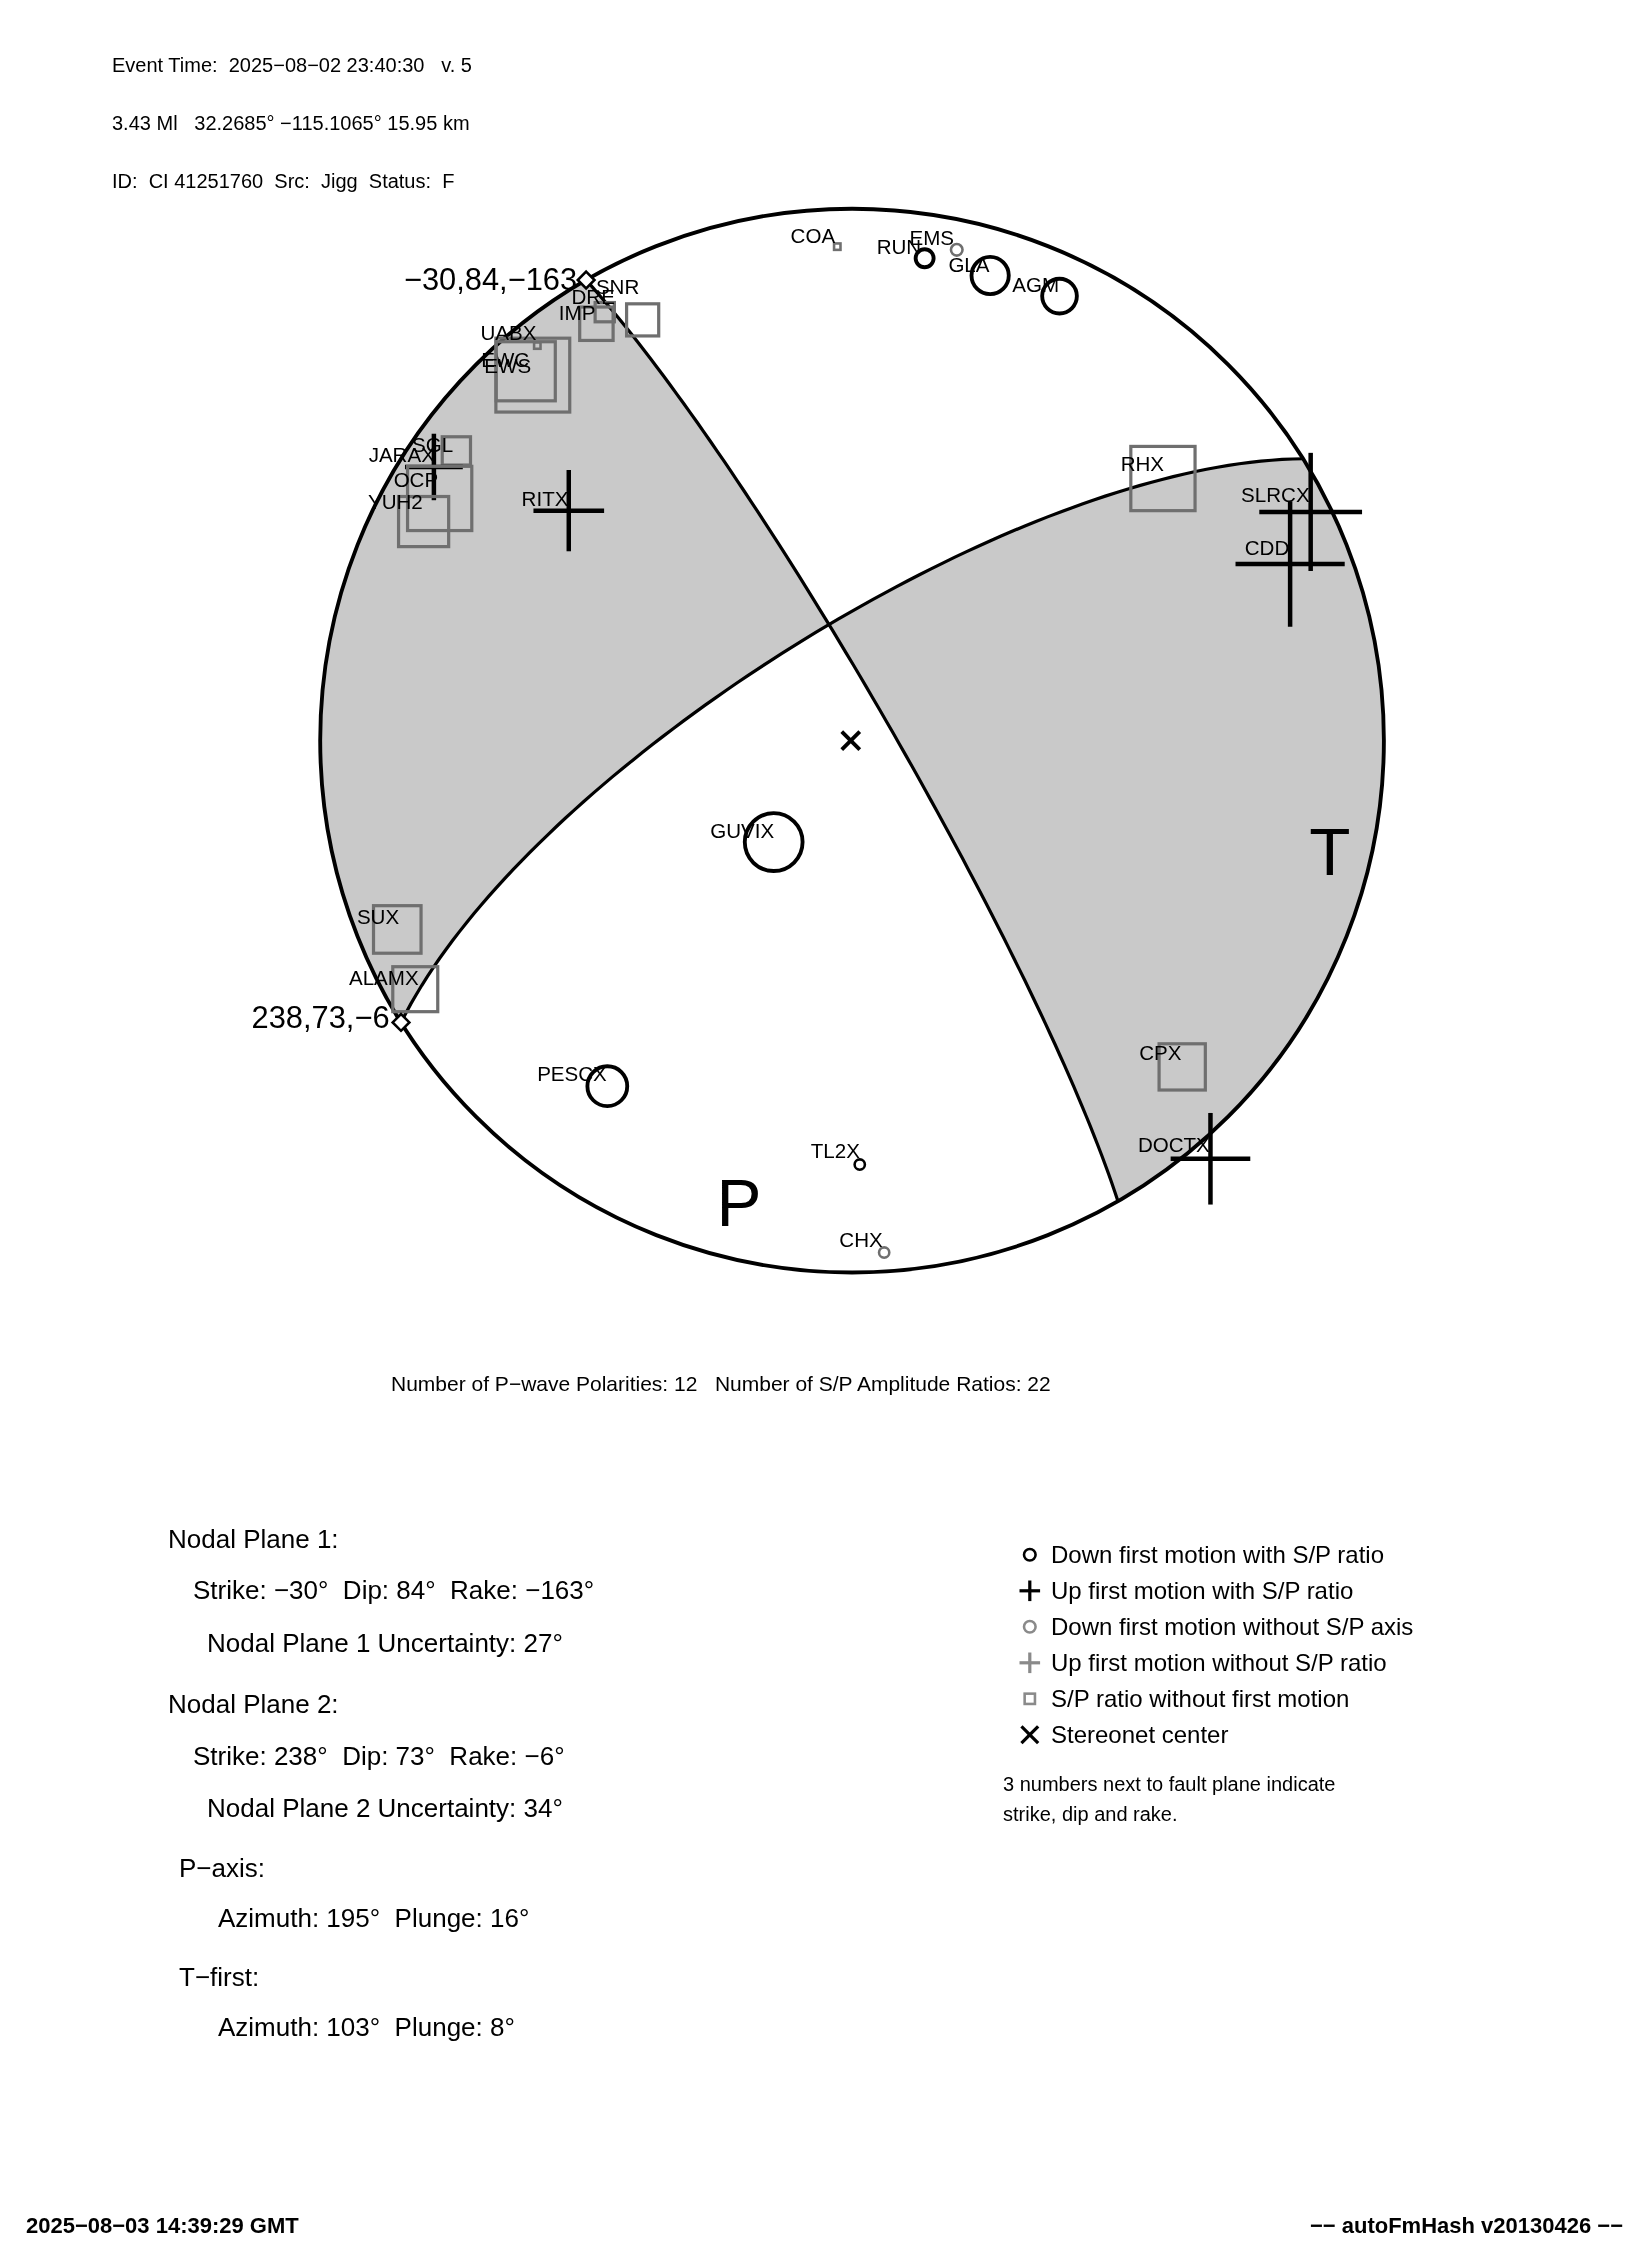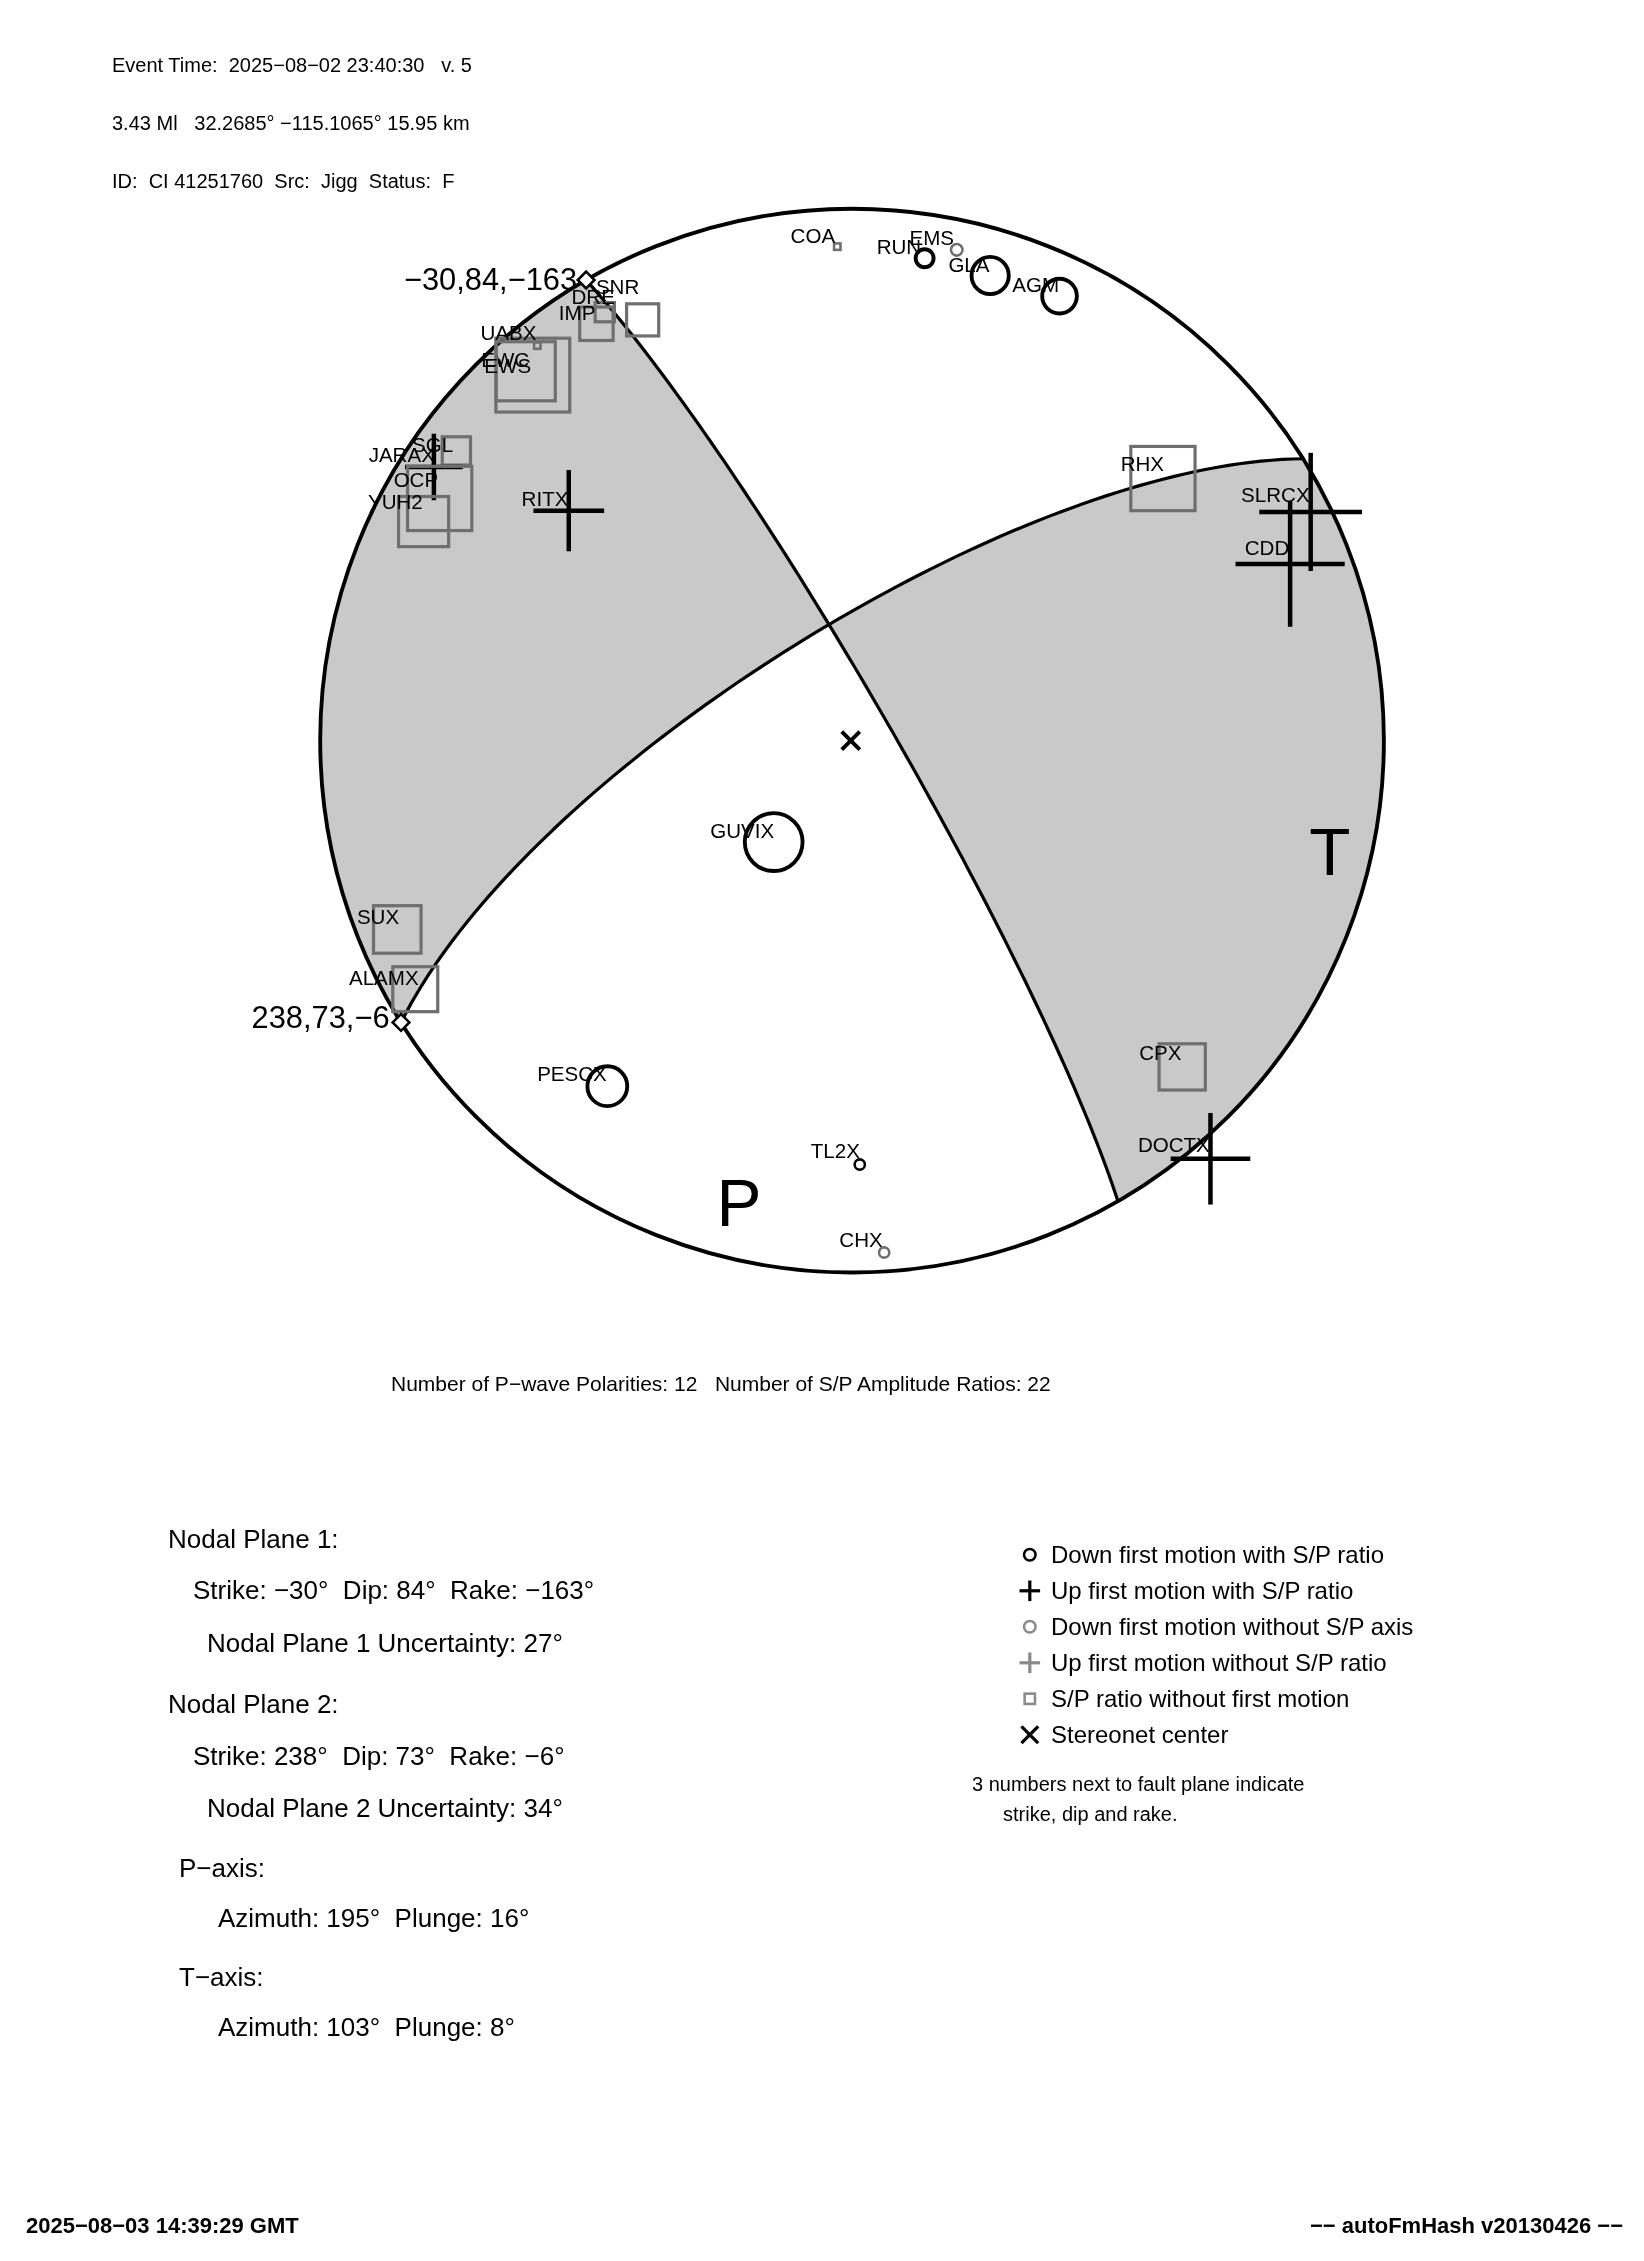--- a/index.html
+++ b/index.html
@@ -162,21 +162,21 @@
 <div class="line counts" style="left:391px;top:1373px;">Number of P−wave Polarities: 12   Number of S/P Amplitude Ratios: 22</div>
 
 <div class="line sol" style="left:168px;top:1526px;text-align:right;">Nodal Plane 1:</div>
 <div class="line sol" style="left:193px;top:1577px;">Strike: −30°  Dip: 84°  Rake: −163°</div>
 <div class="line sol" style="left:207px;top:1630px;">Nodal Plane 1 Uncertainty: 27°</div>
 <div class="line sol" style="left:168px;top:1691px;">Nodal Plane 2:</div>
 <div class="line sol" style="left:193px;top:1743px;">Strike: 238°  Dip: 73°  Rake: −6°</div>
 <div class="line sol" style="left:207px;top:1795px;">Nodal Plane 2 Uncertainty: 34°</div>
 <div class="line sol" style="left:179px;top:1855px;">P−axis:</div>
 <div class="line sol" style="left:218px;top:1905px;">Azimuth: 195°  Plunge: 16°</div>
-<div class="line sol" style="left:179px;top:1964px;">T−axis:</div>
+<div class="line sol" style="left:179px;top:1964px;">T−first:</div>
 <div class="line sol" style="left:218px;top:2014px;">Azimuth: 103°  Plunge: 8°</div>
 
 <div id="legend">
   <div class="legend-row">
     <svg class="legend-marker" viewBox="0 0 46 46">
         <g>
           <circle cx="23" cy="23" r="9" fill="none" stroke="#000" stroke-width="4"></circle>
         </g>
       </svg>
     <span class="legend-label">Down first motion with S/P ratio</span>
@@ -218,18 +218,18 @@
   <div class="legend-row">
     <svg class="legend-marker" viewBox="0 0 46 46">
         <g>
           <line x1="10" y1="10" x2="36" y2="36" stroke="#000" stroke-width="5"></line>
           <line x1="10" y1="36" x2="36" y2="10" stroke="#000" stroke-width="5"></line>
         </g>
       </svg>
     <span class="legend-label">Stereonet center</span>
   </div>
 </div>
-<div class="line note" style="left:972px;top:1770px;text-align:center;">3 numbers next to fault plane indicate</div>
+<div class="line note" style="left:1003px;top:1770px;text-align:center;">3 numbers next to fault plane indicate</div>
 <div class="line note" style="left:1003px;top:1800px;">strike, dip and rake.</div>
 
 <div class="line foot" style="left:26px;top:2215px;">2025−08−03 14:39:29 GMT</div>
 <div class="line foot" style="right:22px;top:2215px;">−− autoFmHash v20130426 −−</div>
 
 
 </body></html>

